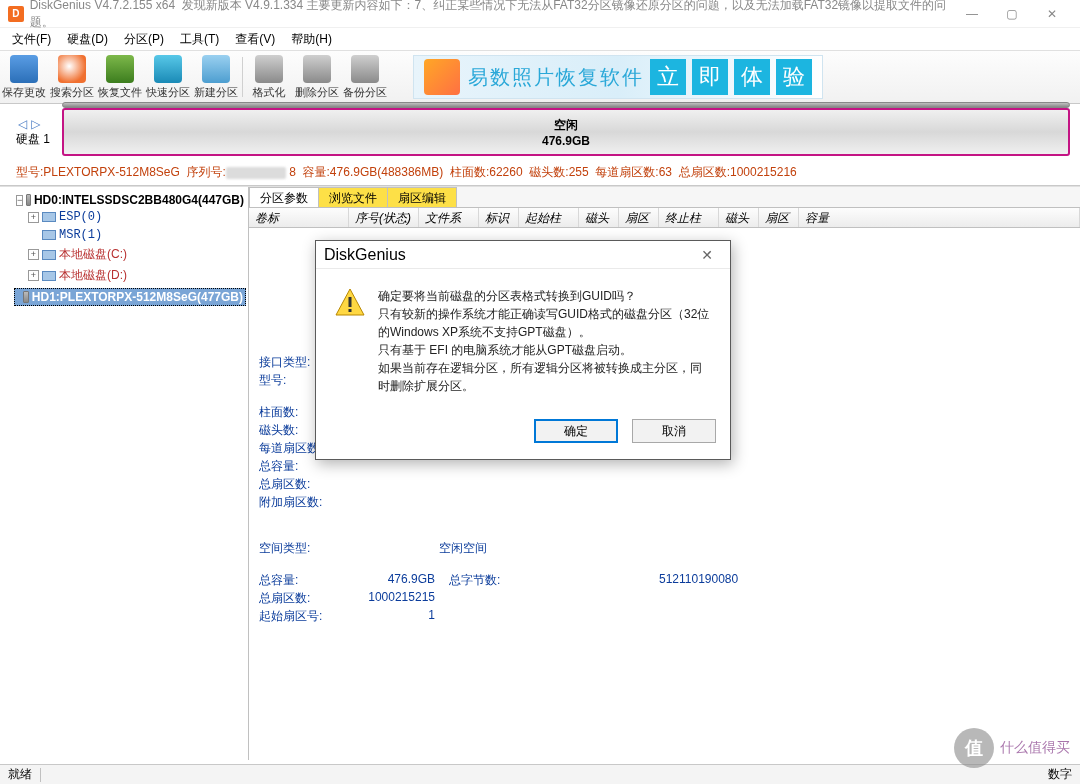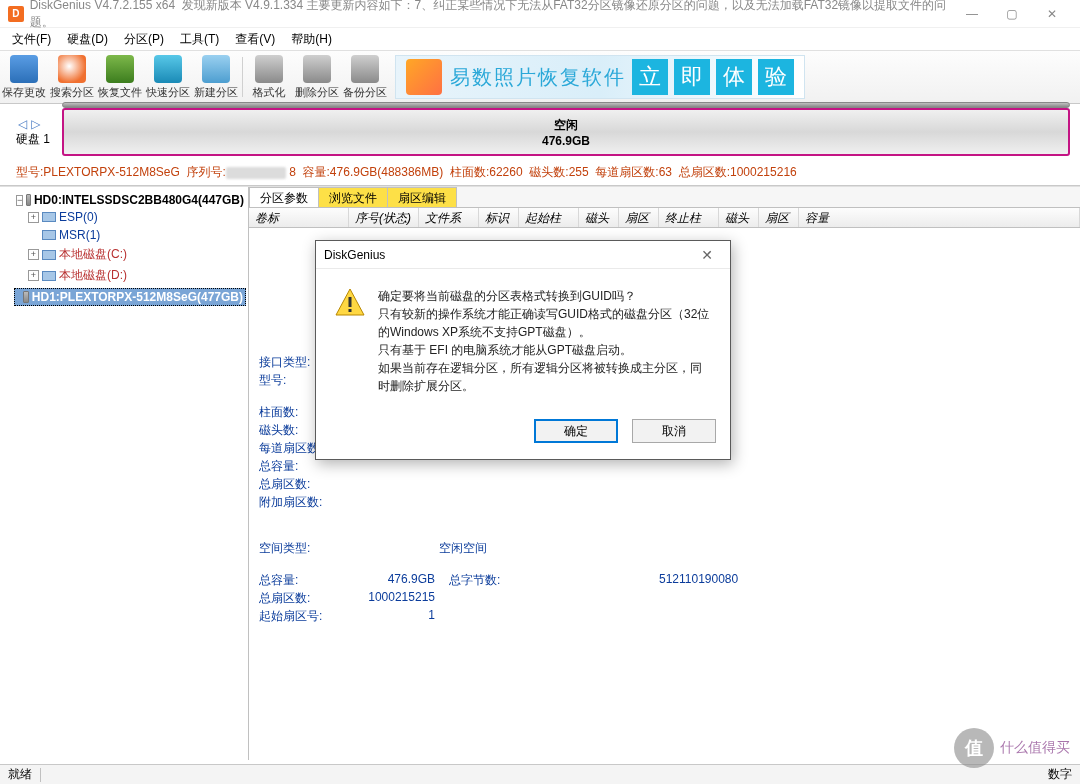--- a/index.html
+++ b/index.html
@@ -9,21 +9,21 @@
 .titlebar .title-text { color: #888; font-size: 12px; }
 .titlebar .win-controls { margin-left: auto; display: flex; }
 .titlebar .win-btn { width: 40px; height: 22px; display: flex; align-items: center; justify-content: center; color: #888; font-size: 12px; cursor: pointer; }
 .menubar { height: 22px; display: flex; align-items: center; padding: 0 4px; background: #fff; }
 .menubar .menu-item { padding: 2px 8px; cursor: pointer; }
 .toolbar { height: 54px; display: flex; align-items: center; background: linear-gradient(#fdfdfd,#f1f1f1); border-top: 1px solid #e0e0e0; border-bottom: 1px solid #c8c8c8; }
 .tool-btn { width: 48px; height: 54px; display: flex; flex-direction: column; align-items: center; justify-content: center; cursor: pointer; }
 .tool-btn .ticon { width: 28px; height: 28px; border-radius: 4px; margin-bottom: 2px; display: flex; align-items: center; justify-content: center; }
 .tool-btn .tlabel { font-size: 11px; color: #333; white-space: nowrap; font-family: Liberation Serif, serif; }
 .tool-sep { width: 1px; height: 40px; background: #d0d0d0; margin: 0 2px; }
-.banner { flex: 0 0 auto; height: 44px; margin-left: 6px; display: flex; align-items: center; background: linear-gradient(90deg,#e8f4fb,#d9eef9,#fff); border: 1px solid #d0e4f0; padding: 0 10px; }
+.banner { flex: 0 0 auto; height: 44px; margin-left: 24px; display: flex; align-items: center; background: linear-gradient(90deg,#e8f4fb,#d9eef9,#fff); border: 1px solid #d0e4f0; padding: 0 10px; }
 .banner .bicon { width: 36px; height: 36px; background: linear-gradient(135deg,#ffa726,#ff7043); border-radius: 4px; margin-right: 8px; position: relative; }
 .banner .btext { font-size: 20px; color: #2aa8d8; letter-spacing: 2px; font-family: SimSun; }
 .banner .bsquare { width: 36px; height: 36px; background: #1cb5e0; color: #fff; font-size: 22px; display: flex; align-items: center; justify-content: center; margin-left: 6px; font-family: SimSun; }
 .diskbar-area { display: flex; align-items: center; padding: 4px 10px 6px 16px; }
 .nav-arrows { display: flex; margin-right: 10px; }
 .nav-arrows span { font-size: 12px; color: #4a7cc4; padding: 0 2px; cursor: pointer; }
 .disk-label { font-size: 12px; color: #000; margin-right: 12px; }
 .disk-block { flex: 1; height: 48px; border: 2px solid #c41484; border-radius: 3px; background: linear-gradient(#f0f0f0,#d8d8d8,#f0f0f0); display: flex; flex-direction: column; align-items: center; justify-content: center; position: relative; }
 .disk-block-top { position: absolute; top: -8px; left: -2px; right: -2px; height: 6px; background: linear-gradient(#c0c0c0,#888); border-radius: 3px; border: 1px solid #888; }
 .disk-block .db-title { font-size: 12px; font-weight: bold; }
@@ -33,42 +33,42 @@
 .main-split { display: flex; height: 574px; border-top: 1px solid #e0e0e0; }
 .left-pane { width: 249px; border-right: 1px solid #c0c0c0; overflow: auto; padding: 4px 2px; background: #fff; }
 .tree ul { list-style: none; margin-left: 12px; }
 .tree li { padding: 1px 0; white-space: nowrap; }
 .tree .node { display: flex; align-items: center; cursor: pointer; padding: 1px 2px; }
 .tree .exp { width: 11px; height: 11px; border: 1px solid #999; font-size: 9px; line-height: 9px; text-align: center; margin-right: 3px; color: #555; background: #fff; }
 .tree .noexp { width: 11px; margin-right: 3px; }
 .tree .dicon { width: 16px; height: 12px; margin-right: 3px; background: linear-gradient(#bbb,#888); border-radius: 1px; border: 1px solid #777; }
 .tree .picon { width: 14px; height: 10px; margin-right: 3px; background: #a7c7e7; border: 1px solid #5a8ac0; }
 .tree .sel { background: #7aa5d6; color: #fff; border: 1px dotted #000; }
-.tree .blue { color: #0b3c9b; }
+.tree .blue { color: #0b3c9b; font-family: Liberation Mono, monospace; }
 .tree .red { color: #b83030; }
 .right-pane { flex: 1; display: flex; flex-direction: column; overflow: hidden; }
 .tabs { display: flex; border-bottom: 1px solid #c0c0c0; background: #f6f6f6; height: 21px; }
 .tabs .tab { padding: 2px 10px; border: 1px solid #c0c0c0; border-bottom: none; background: #fff; margin-right: -1px; cursor: pointer; font-size: 12px; }
 .tabs .tab.inactive { background: #fde047; }
 .colhdr { display: flex; background: linear-gradient(#fdfdfd,#ececec); border-bottom: 1px solid #c0c0c0; height: 20px; }
 .colhdr .col { padding: 2px 6px; border-right: 1px solid #d8d8d8; font-size: 12px; font-style: italic; }
 .content-area { flex: 1; background: #fff; position: relative; }
 .info-grid { position: absolute; left: 0; top: 122px; right: 0; padding: 4px 10px; font-size: 12px; }
 .info-grid .row { display: flex; margin-bottom: 1px; }
 .info-grid .lbl { color: #0b3c9b; width: 80px; }
 .info-grid .val { color: #0b3c9b; width: 110px; text-align: right; padding-right: 14px; }
 .info-grid .lbl2 { color: #0b3c9b; width: 70px; }
 .info-grid .val2 { color: #0b3c9b; }
 .info-sep { height: 14px; }
 .statusbar { position: absolute; bottom: 0; left: 0; right: 0; height: 20px; background: #f4f4f4; border-top: 1px solid #c8c8c8; display: flex; align-items: center; padding: 0 8px; font-size: 12px; }
 .statusbar .sep { width: 1px; height: 14px; background: #c0c0c0; margin: 0 8px; }
 .statusbar .right { margin-left: auto; }
 .modal { position: absolute; left: 315px; top: 240px; width: 416px; background: #fff; border: 1px solid #5a5a5a; box-shadow: 2px 4px 14px rgba(0,0,0,.3); }
 .modal .m-title { height: 28px; display: flex; align-items: center; padding: 0 8px; background: #fff; border-bottom: 1px solid #eaeaea; }
-.modal .m-title span { font-size: 12px; }
+.modal .m-title span { font-size: 16px; }
 .modal .m-close { margin-left: auto; width: 30px; text-align: center; cursor: pointer; color: #666; font-size: 14px; }
 .modal .m-body { padding: 18px 18px 14px; display: flex; }
 .modal .warn-icon { width: 32px; height: 32px; margin-right: 12px; flex: 0 0 auto; }
 .modal .warn-icon svg { width: 32px; height: 32px; }
 .modal .msg { font-size: 12px; line-height: 18px; color: #222; }
 .modal .m-buttons { display: flex; justify-content: flex-end; padding: 10px 14px 16px; gap: 14px; }
 .modal .m-btn { width: 84px; height: 24px; border: 1px solid #a8a8a8; background: #f2f2f2; cursor: pointer; font-size: 12px; }
 .modal .m-btn.primary { border: 2px solid #0078d7; }
 .watermark { position: absolute; right: 10px; bottom: 16px; opacity: .6; }
 .watermark .circle { width: 40px; height: 40px; border-radius: 50%; background: #8a8a8a; color: #fff; display: flex; align-items: center; justify-content: center; font-size: 18px; font-weight: bold; float: left; margin-right: 6px; }

